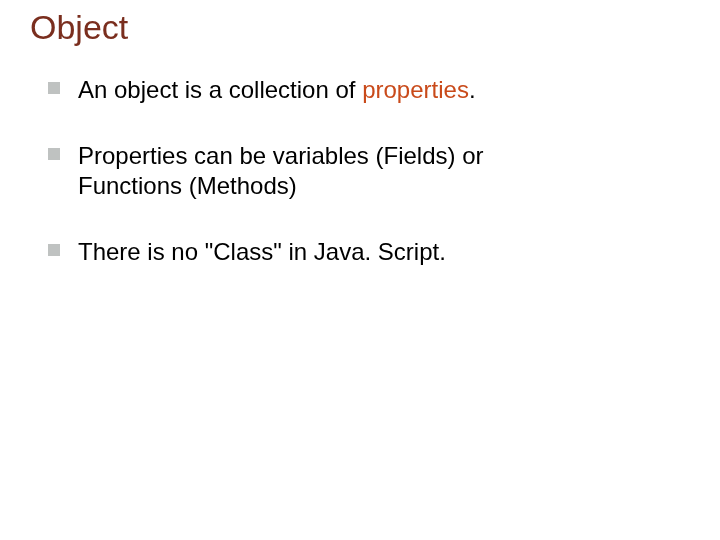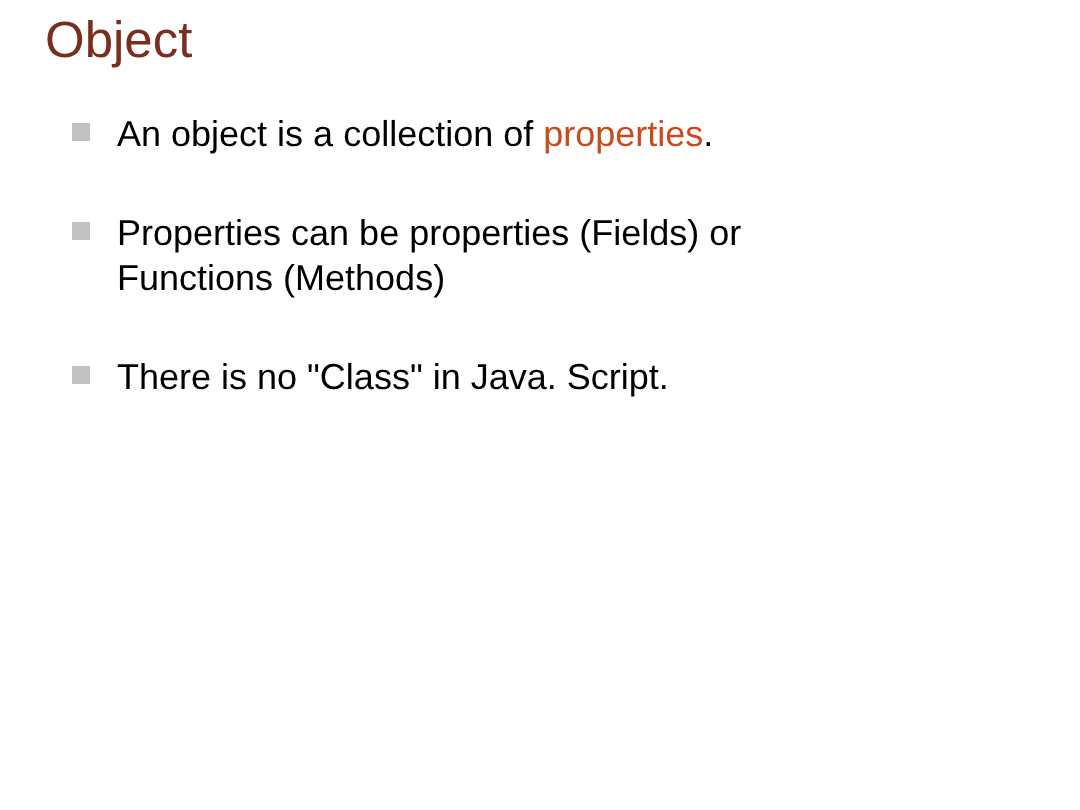--- a/index.html
+++ b/index.html
@@ -52,19 +52,19 @@
 </head>
 <body>
 
 <div class="slide">
   <h1 class="title">Object</h1>
   <ul class="bullets">
     <li>
       <span>An object is a collection of </span><span class="accent">properties</span><span>.</span>
     </li>
     <li>
-      <span>Properties can be properties (Fields) or Functions (Methods)</span><span class="accent"></span><span></span>
+      <span>Properties can be variables (Fields) or Functions (Methods)</span><span class="accent"></span><span></span>
     </li>
     <li>
       <span>There is no "Class" in Java. Script.</span><span class="accent"></span><span></span>
     </li>
   </ul>
 </div>
 
 </body></html>

